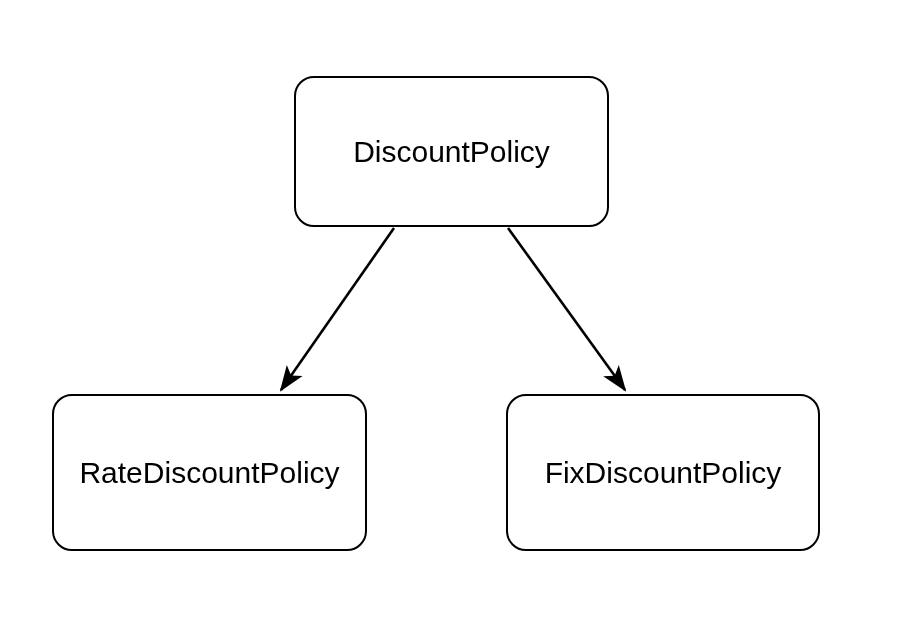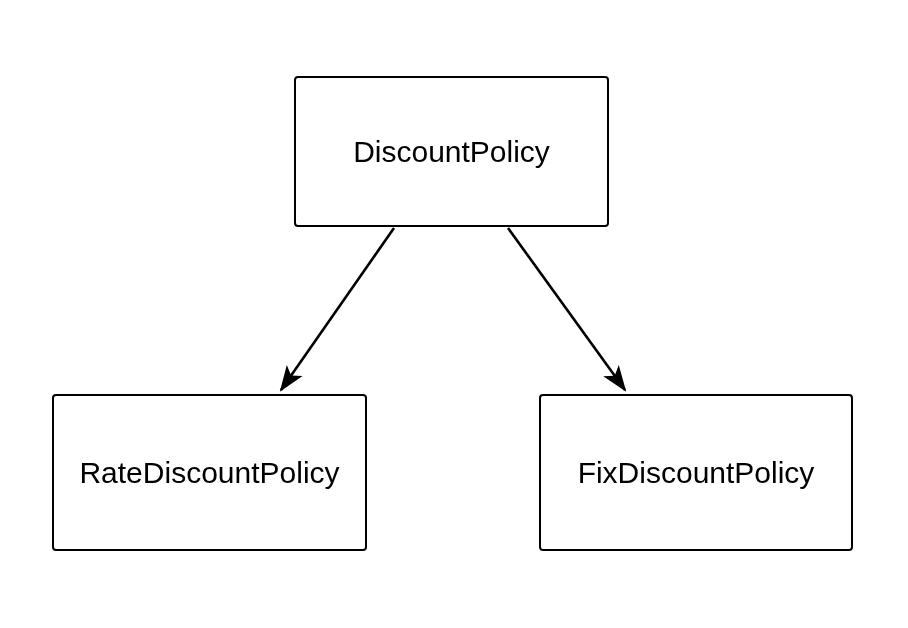--- a/index.html
+++ b/index.html
@@ -24,21 +24,21 @@
     top: 0;
     width: 908px;
     height: 628px;
     pointer-events: none;
   }
   .node {
     position: absolute;
     box-sizing: border-box;
     background: #ffffff;
     border: 2.5px solid #000000;
-    border-radius: 4px;
+    border-radius: 20px;
     display: flex;
     align-items: center;
     justify-content: center;
     z-index: 2;
   }
   .node-label {
     font-family: "Liberation Sans", sans-serif;
     font-size: 30px;
     font-weight: 400;
     color: #000000;
@@ -83,17 +83,17 @@
   </svg>
 
   <div class="node" id="node-parent" style="left: 294px; top: 76px; width: 315px; height: 151px; border-color: rgb(0, 0, 0); background: rgb(255, 255, 255);">
     <span class="node-label" style="color: rgb(0, 0, 0);">DiscountPolicy</span>
   </div>
 
   <div class="node" id="node-child-left" style="left: 52px; top: 394px; width: 315px; height: 157px; border-color: rgb(0, 0, 0); background: rgb(255, 255, 255);">
     <span class="node-label" style="color: rgb(0, 0, 0);">RateDiscountPolicy</span>
   </div>
 
-  <div class="node" id="node-child-right" style="left: 539px; top: 394px; width: 314px; height: 157px; border-color: rgb(0, 0, 0); background: rgb(255, 255, 255);">
+  <div class="node" id="node-child-right" style="left: 506px; top: 394px; width: 314px; height: 157px; border-color: rgb(0, 0, 0); background: rgb(255, 255, 255);">
     <span class="node-label" style="color: rgb(0, 0, 0);">FixDiscountPolicy</span>
   </div>
 
 </div>
 
 </body></html>

